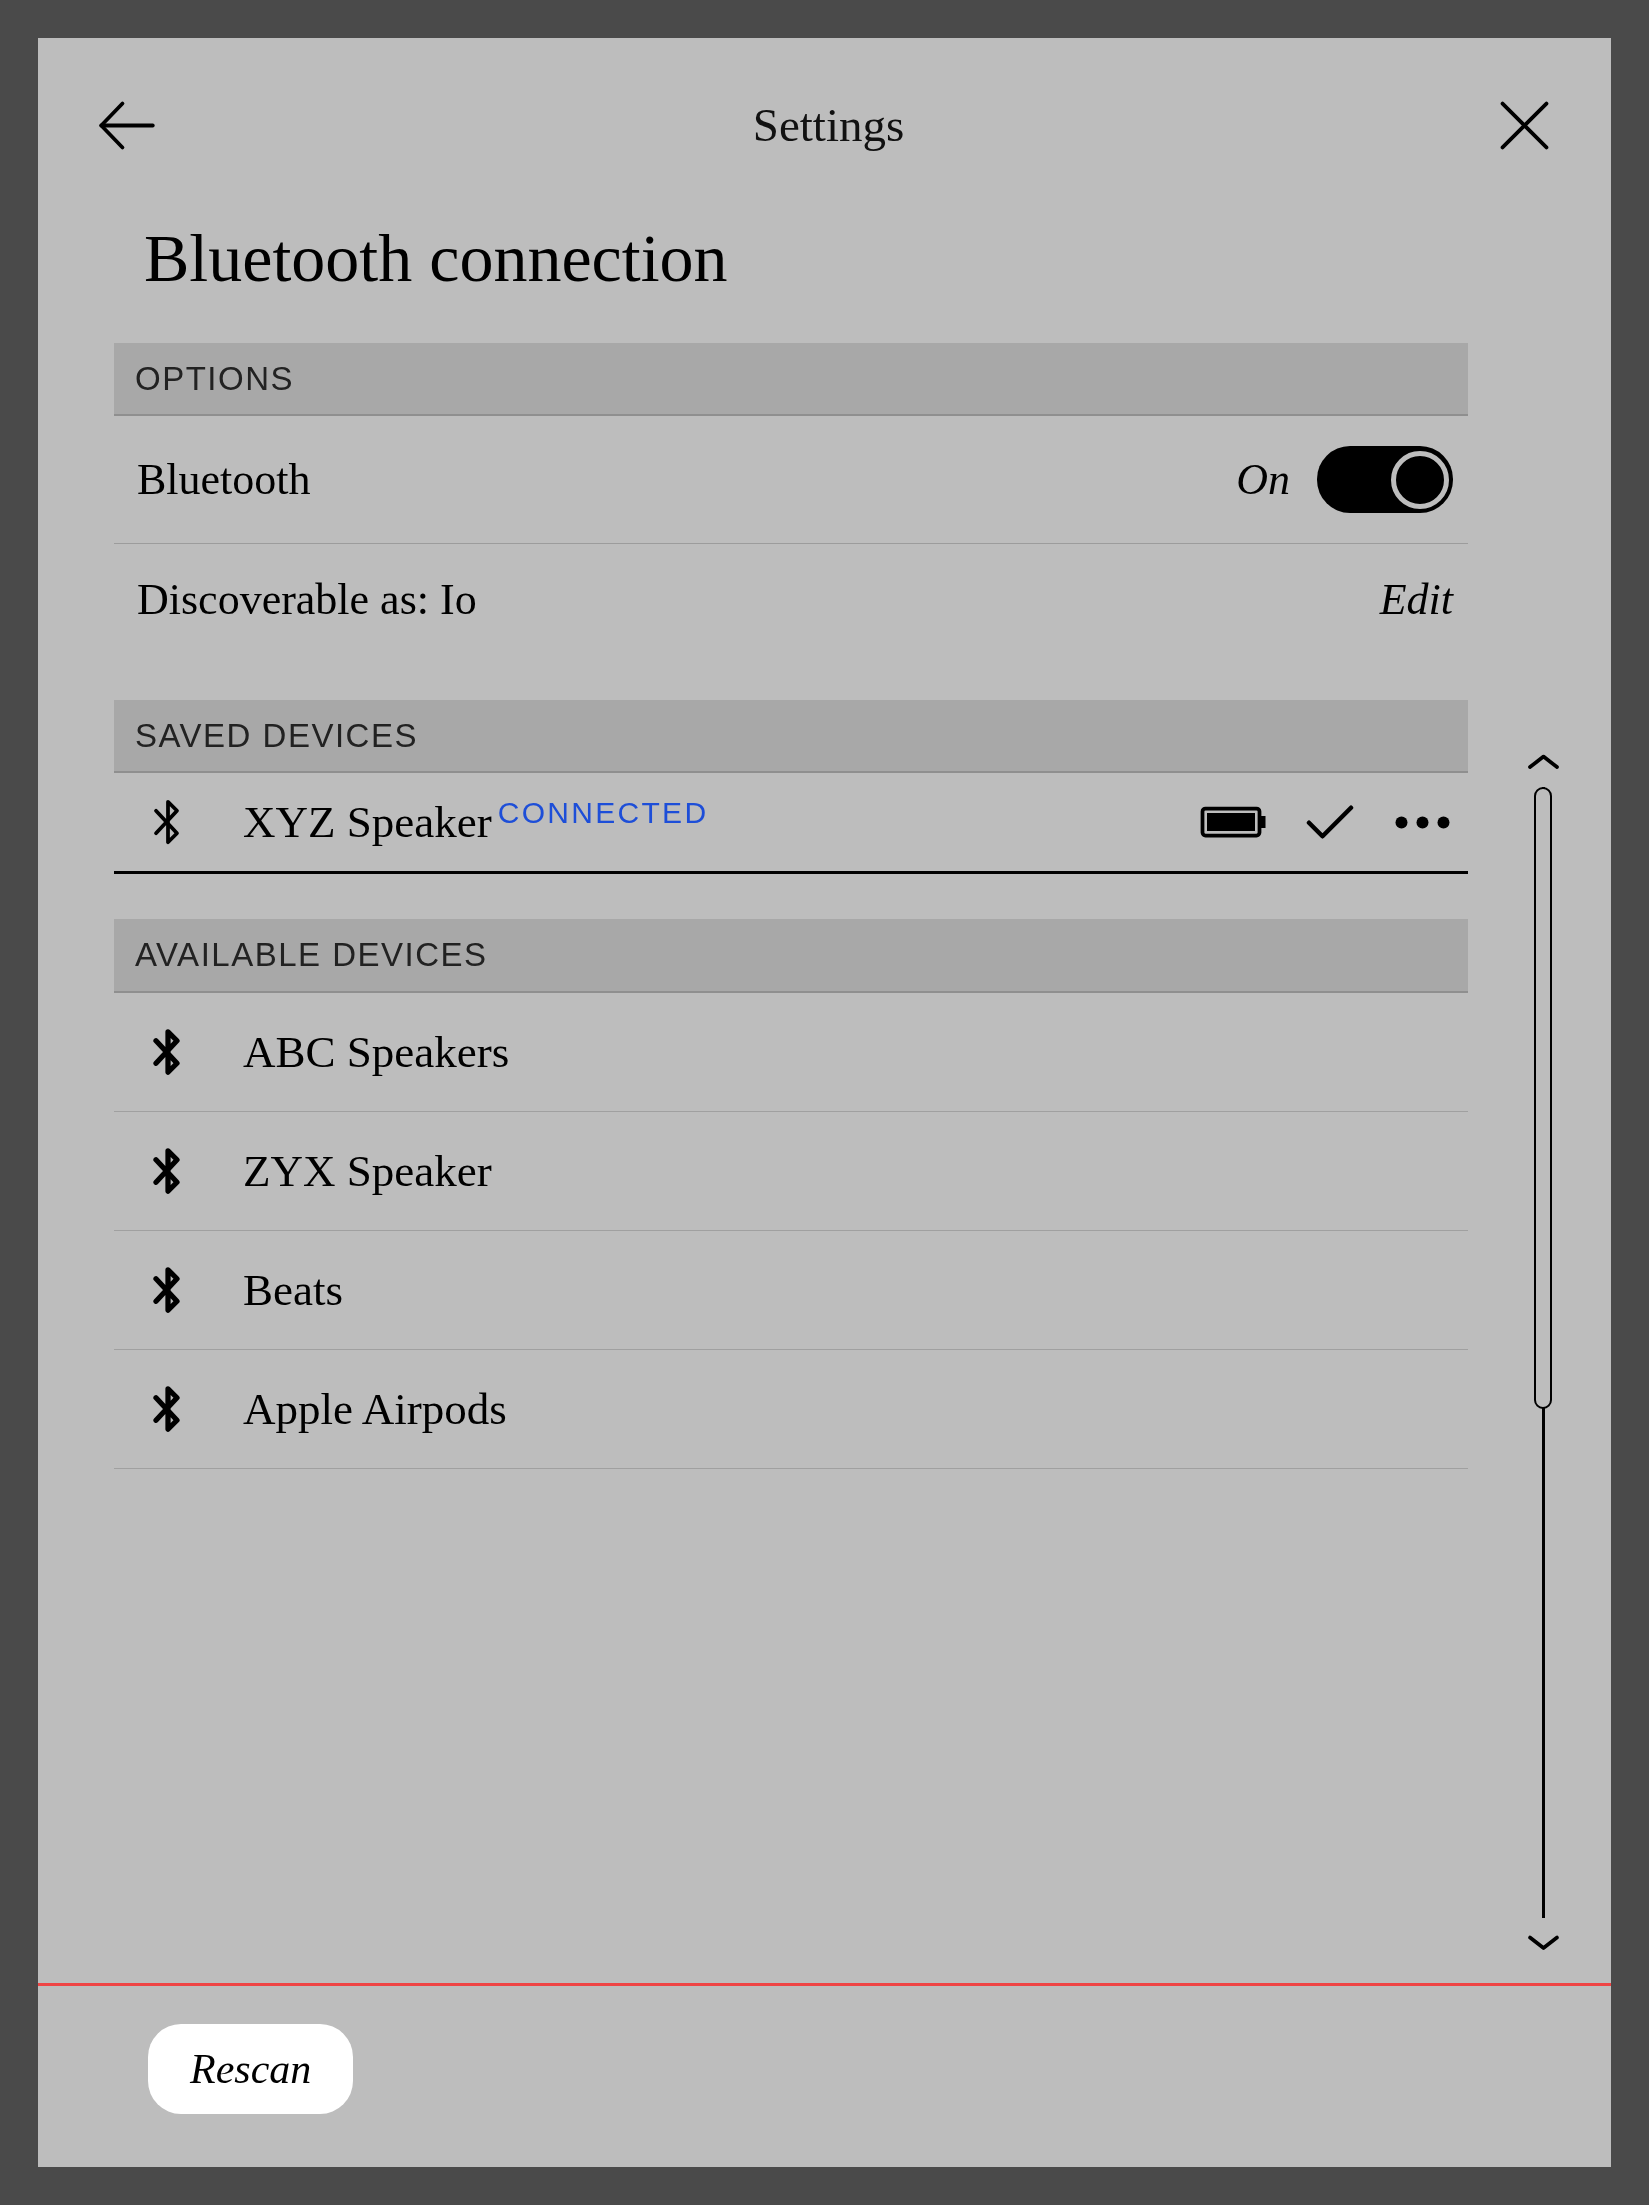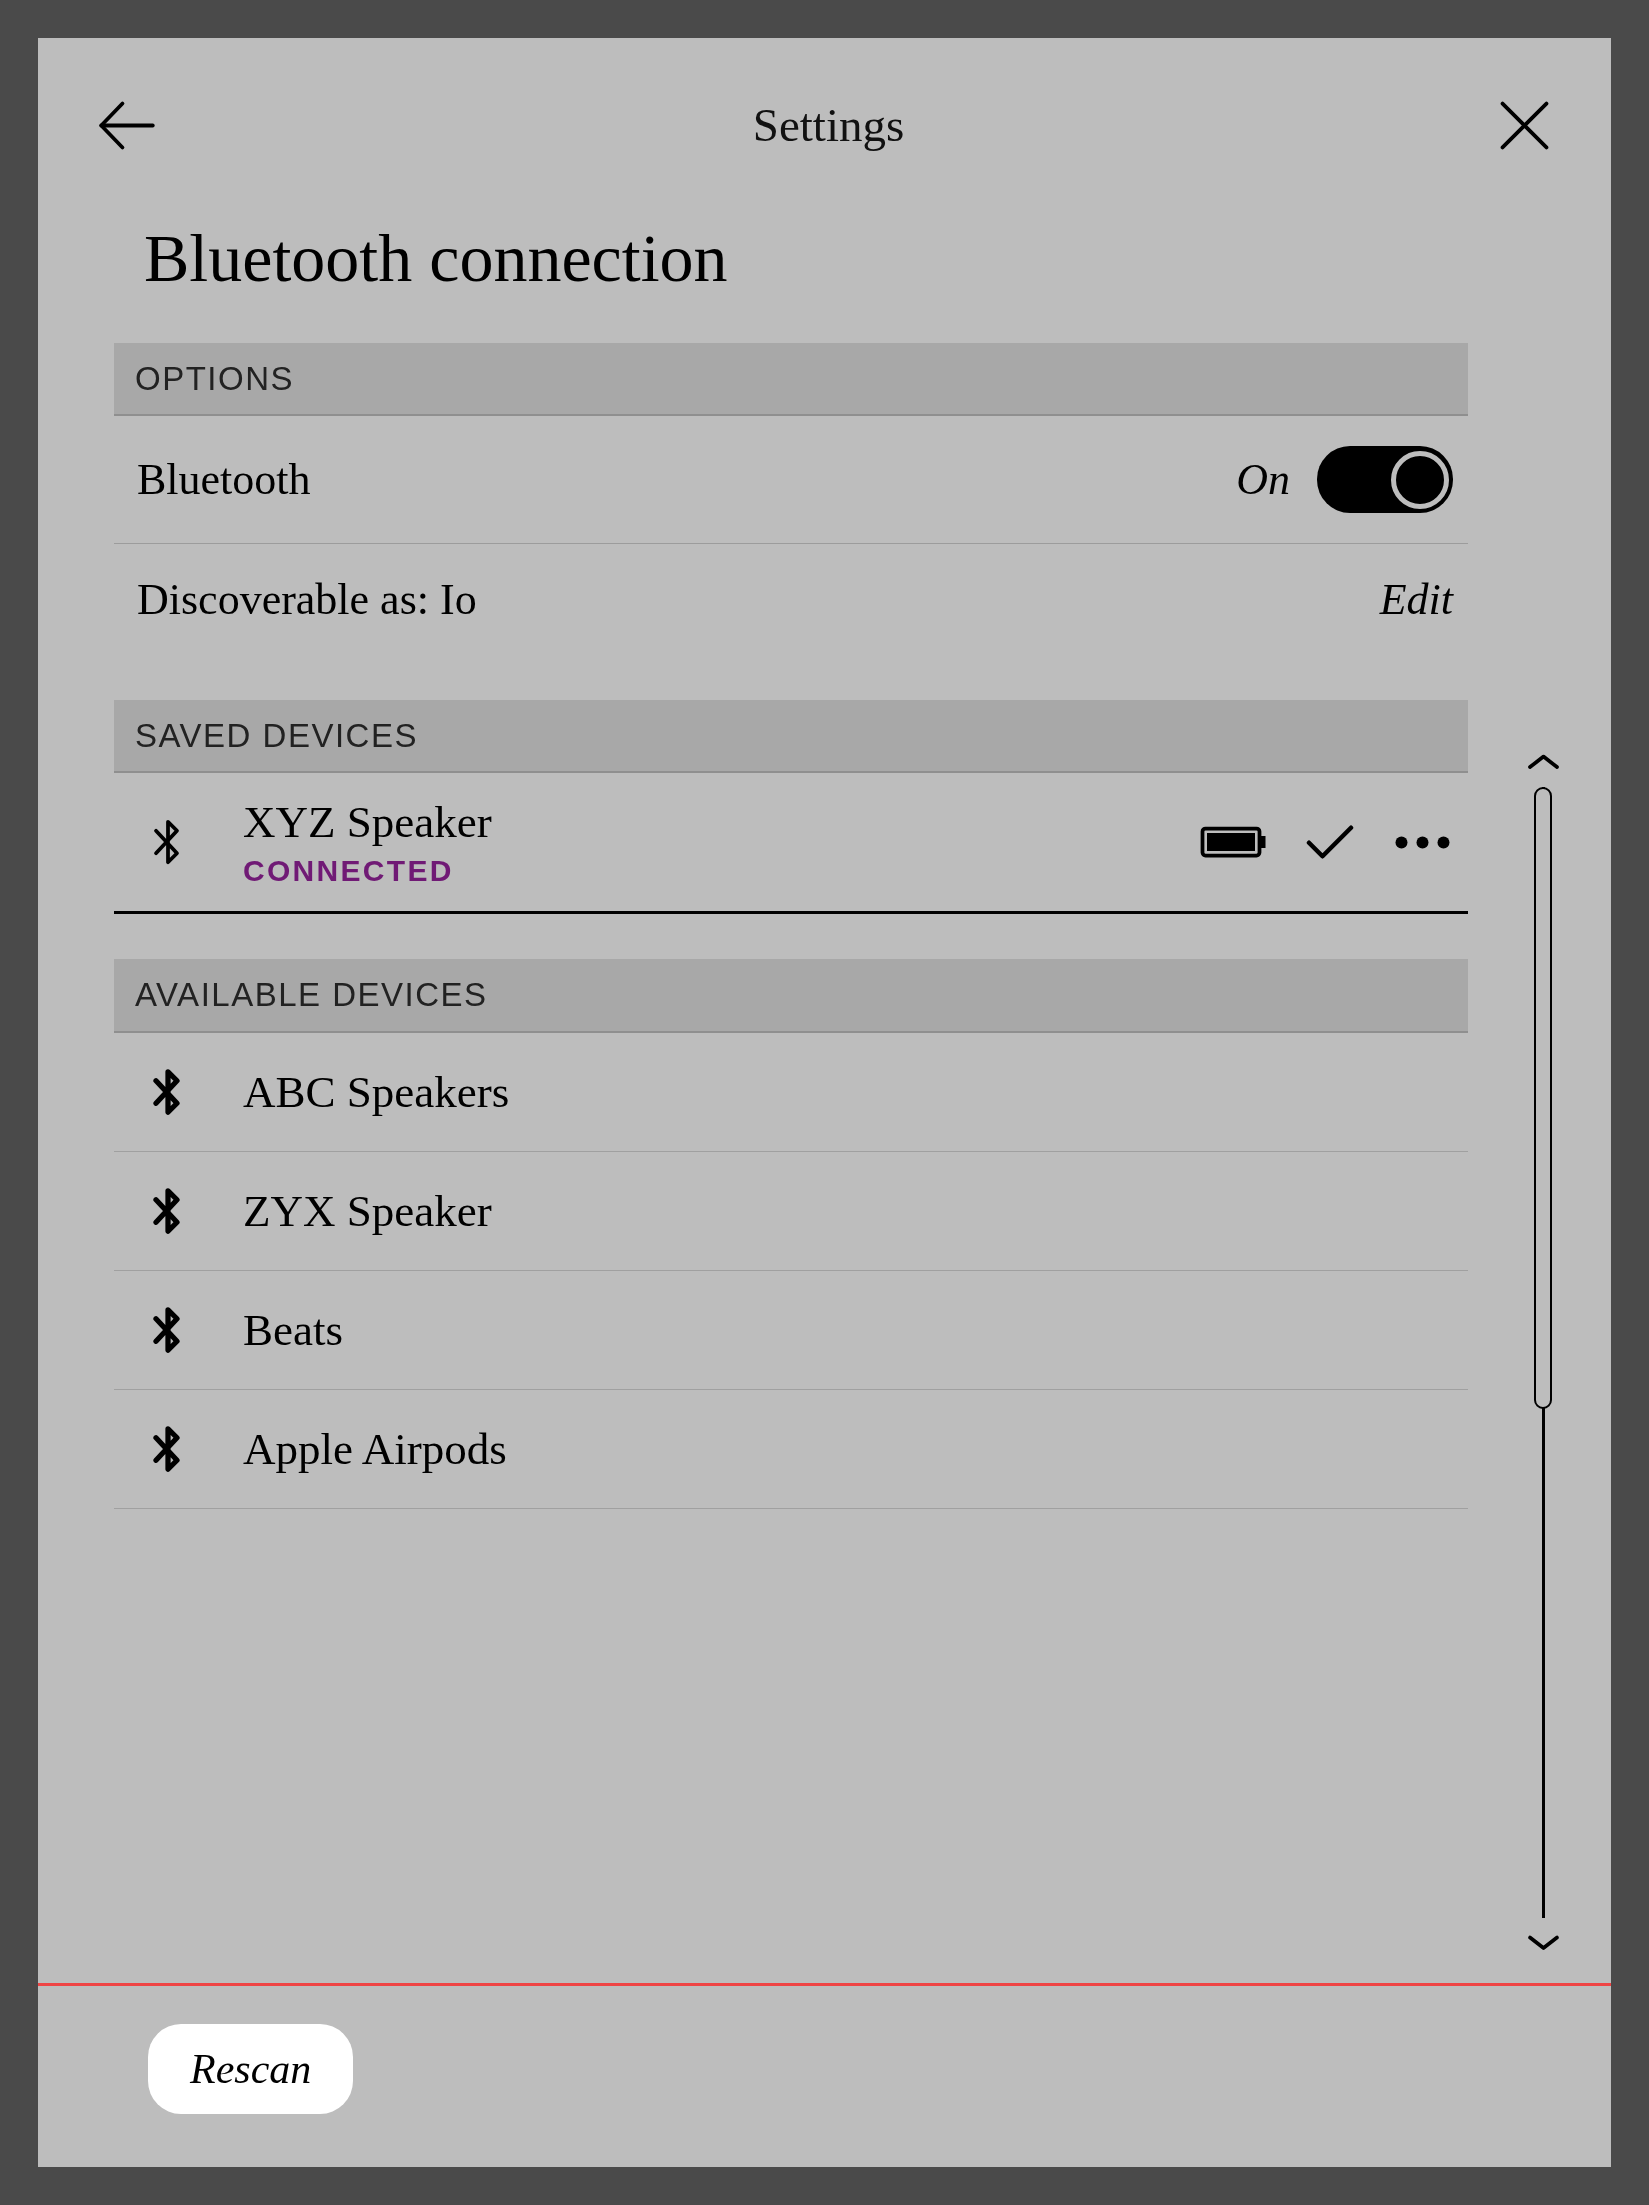--- a/index.html
+++ b/index.html
@@ -129,33 +129,32 @@
   .device-row.connected { border-bottom: 3px solid #000; padding-top:23px; padding-bottom:23px;}
   .device-icon {
     width: 61px;
     display: flex;
     justify-content: center;
     margin-right: 45px;
   }
   .device-info {
     flex: 1;
     display: flex;
-    flex-direction: column;
+    flex-direction: row;
     gap: 6px;
   }
   .device-name {
     font-size: 45px;
     font-family: Georgia, serif;
   }
   .device-status {
     font-family: "Helvetica Neue", Arial, sans-serif;
     font-size: 30px;
     letter-spacing: 2.3px;
-    color: #701a75;
-    font-weight: bold;
+    color: #1d4ed8;
   }
   .device-actions {
     display: flex;
     align-items: center;
     gap: 38px;
   }
   .section-gap { height: 45px; }
   
   .scroll-col {
     width: 45px;

